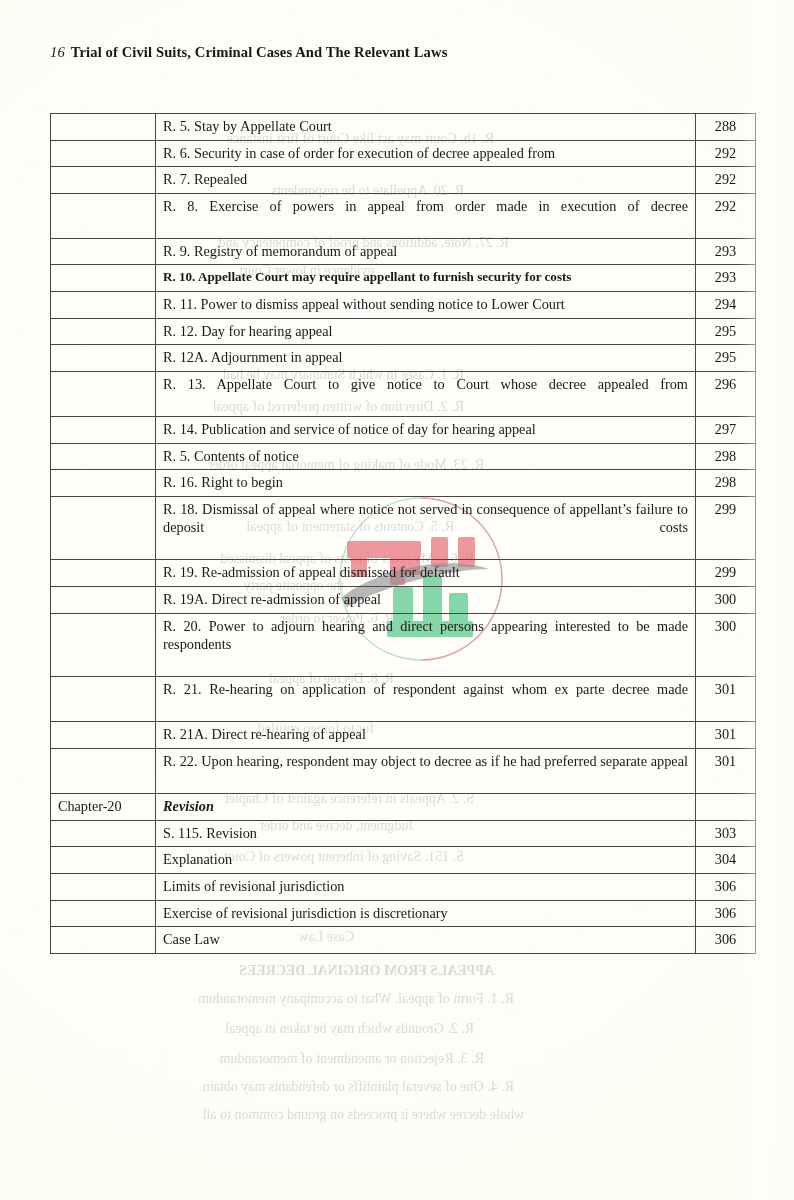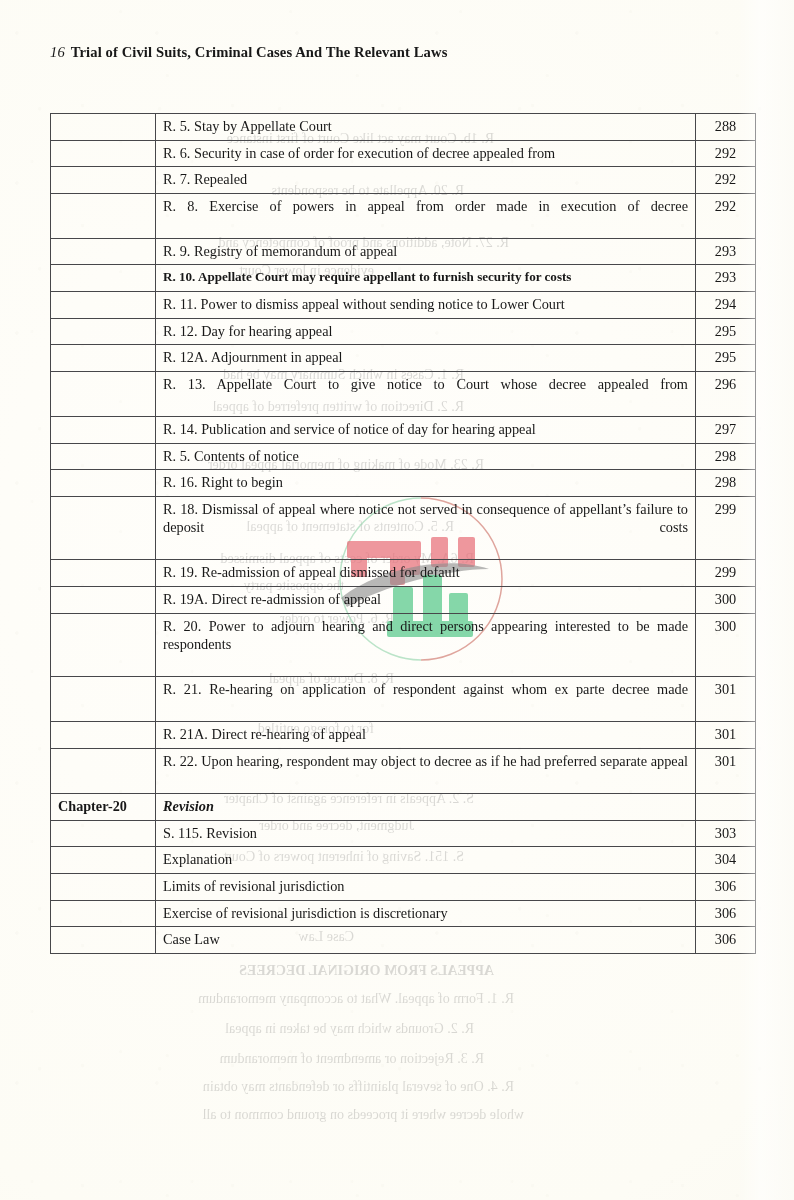--- a/index.html
+++ b/index.html
@@ -72,21 +72,21 @@
 
   #toc-table td{
     border:1px solid #47474a;
     padding:3px 7px 4px 7px;
     vertical-align:top;
     line-height:1.30;
     background:transparent;
   }
 
   td.chapter{
-    font-weight:700;
+    font-weight:400;
     font-size:14.2px;
     text-align:left;
     padding-left:9px;
     white-space:nowrap;
   }
   td.entry{
     text-align:justify;
     text-justify:inter-word;
     padding-left:9px;
     padding-right:10px;

